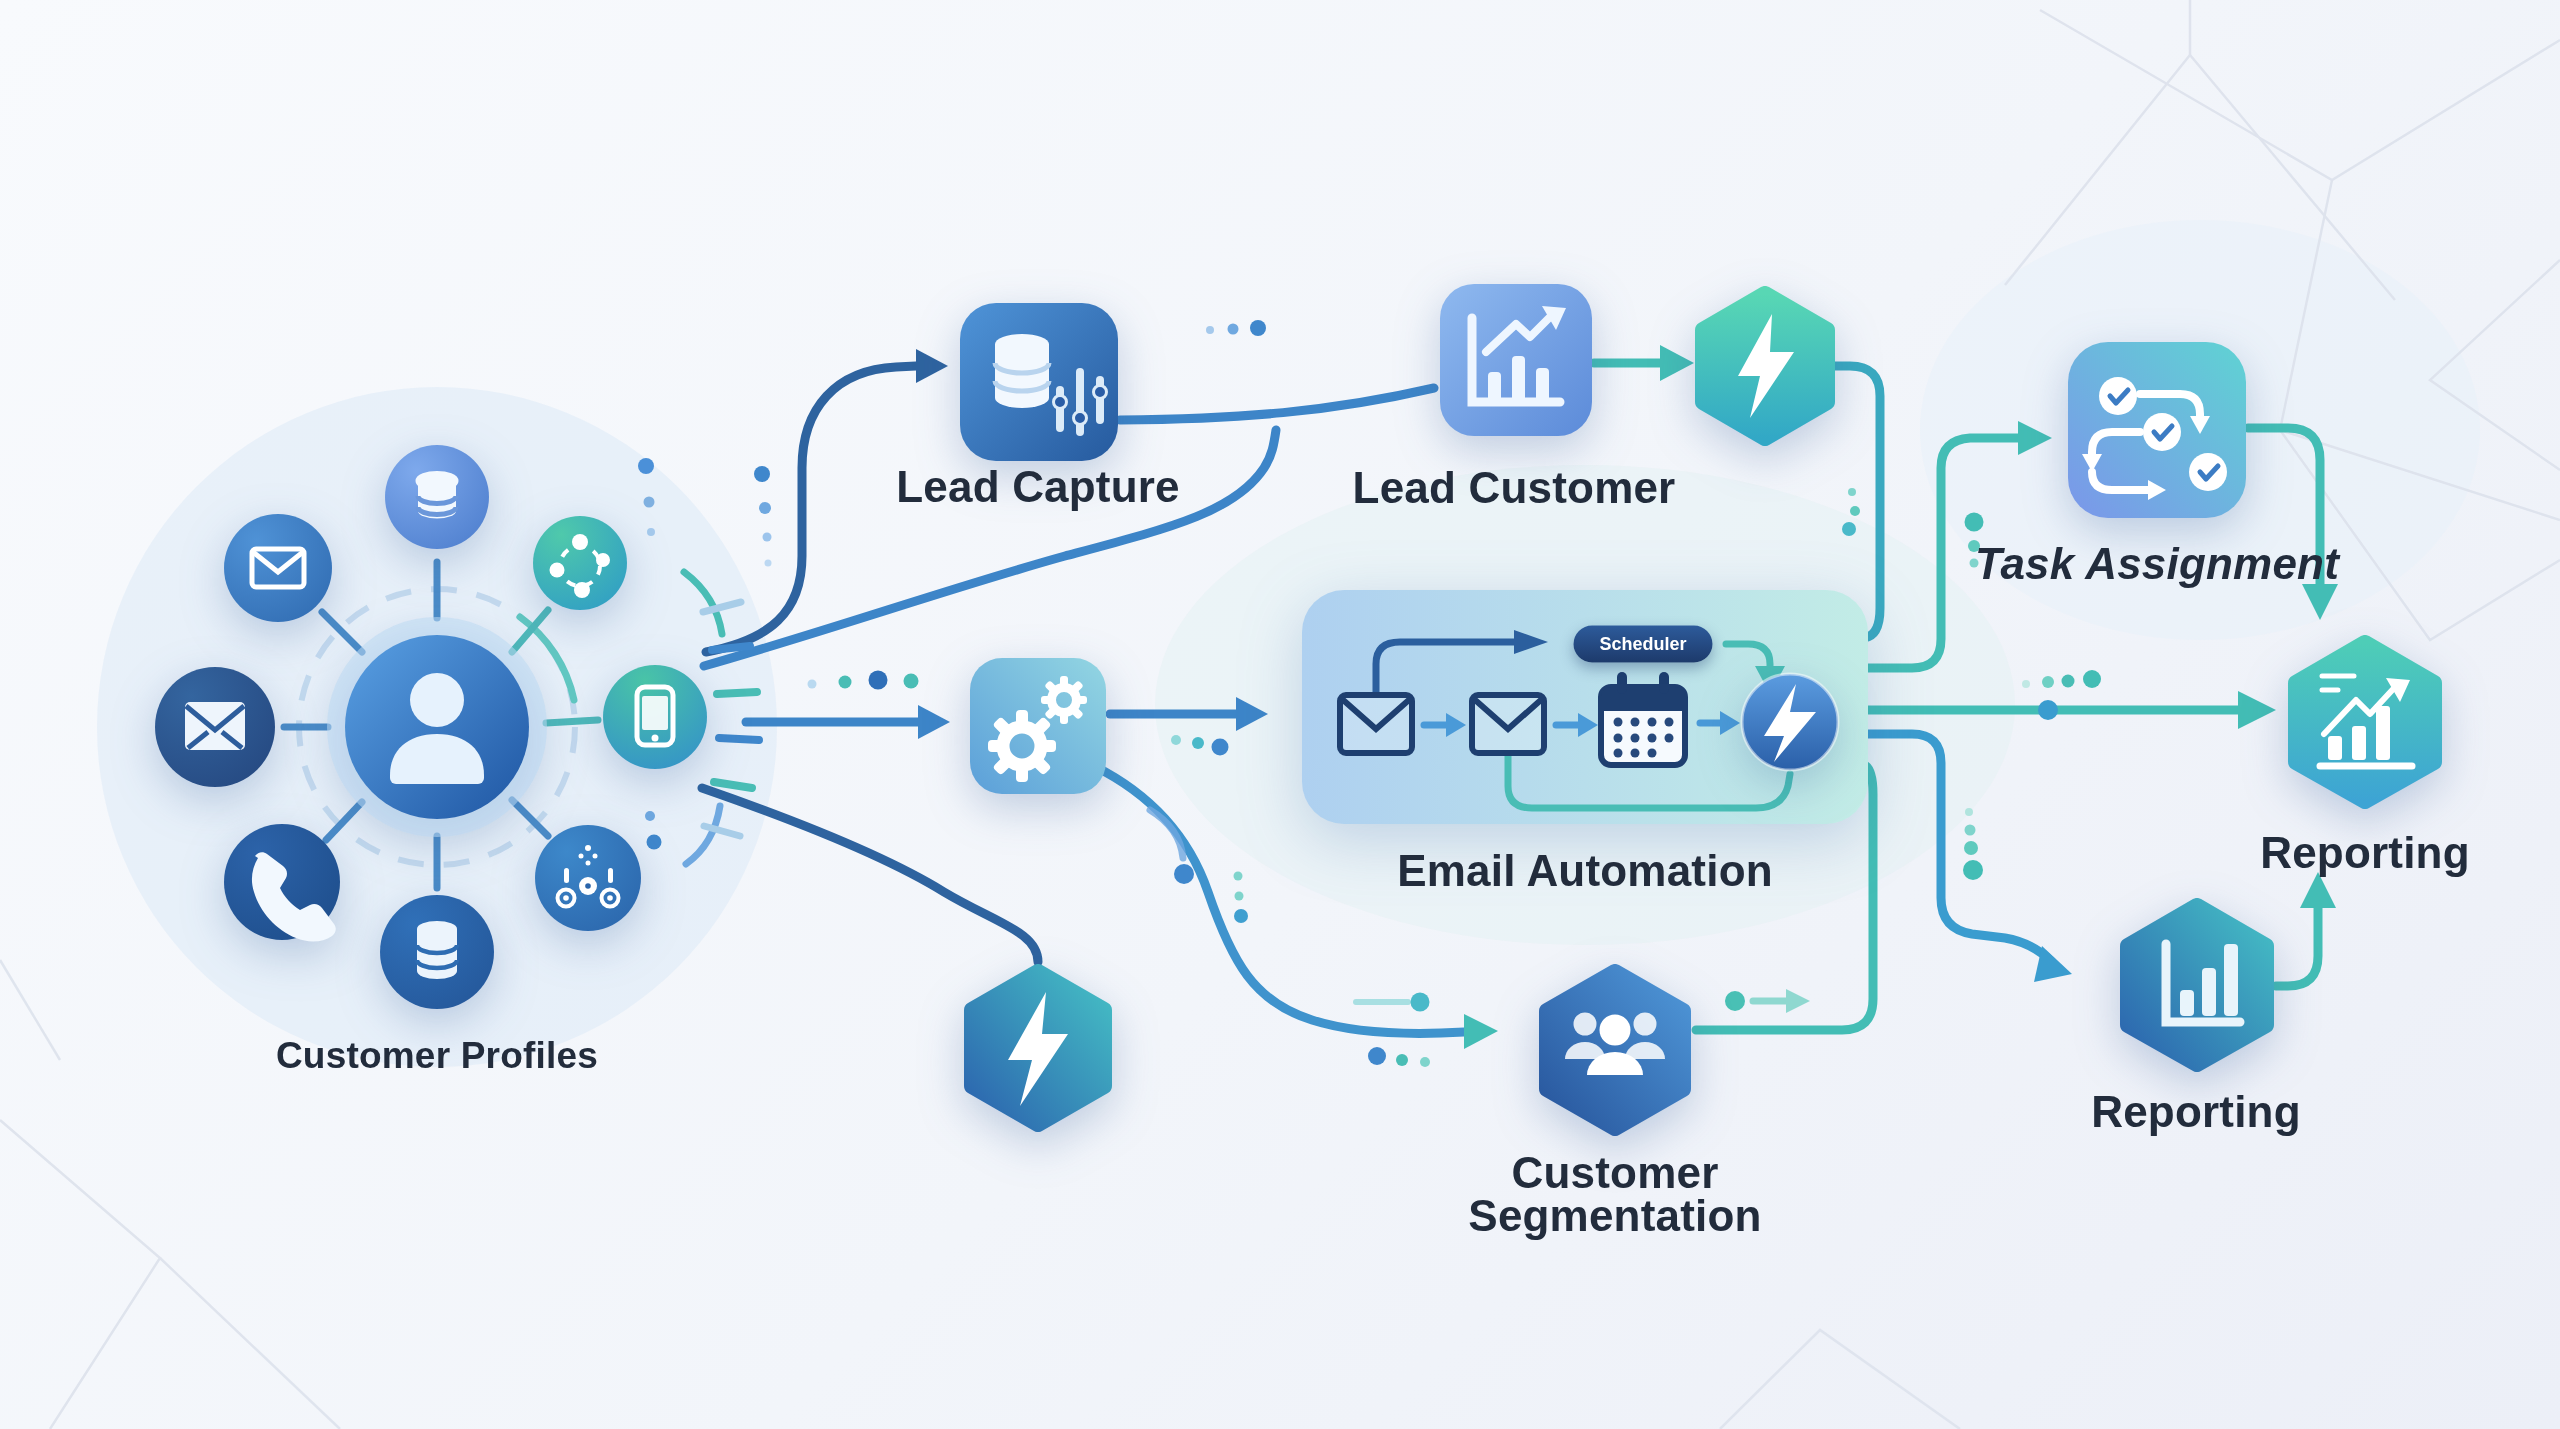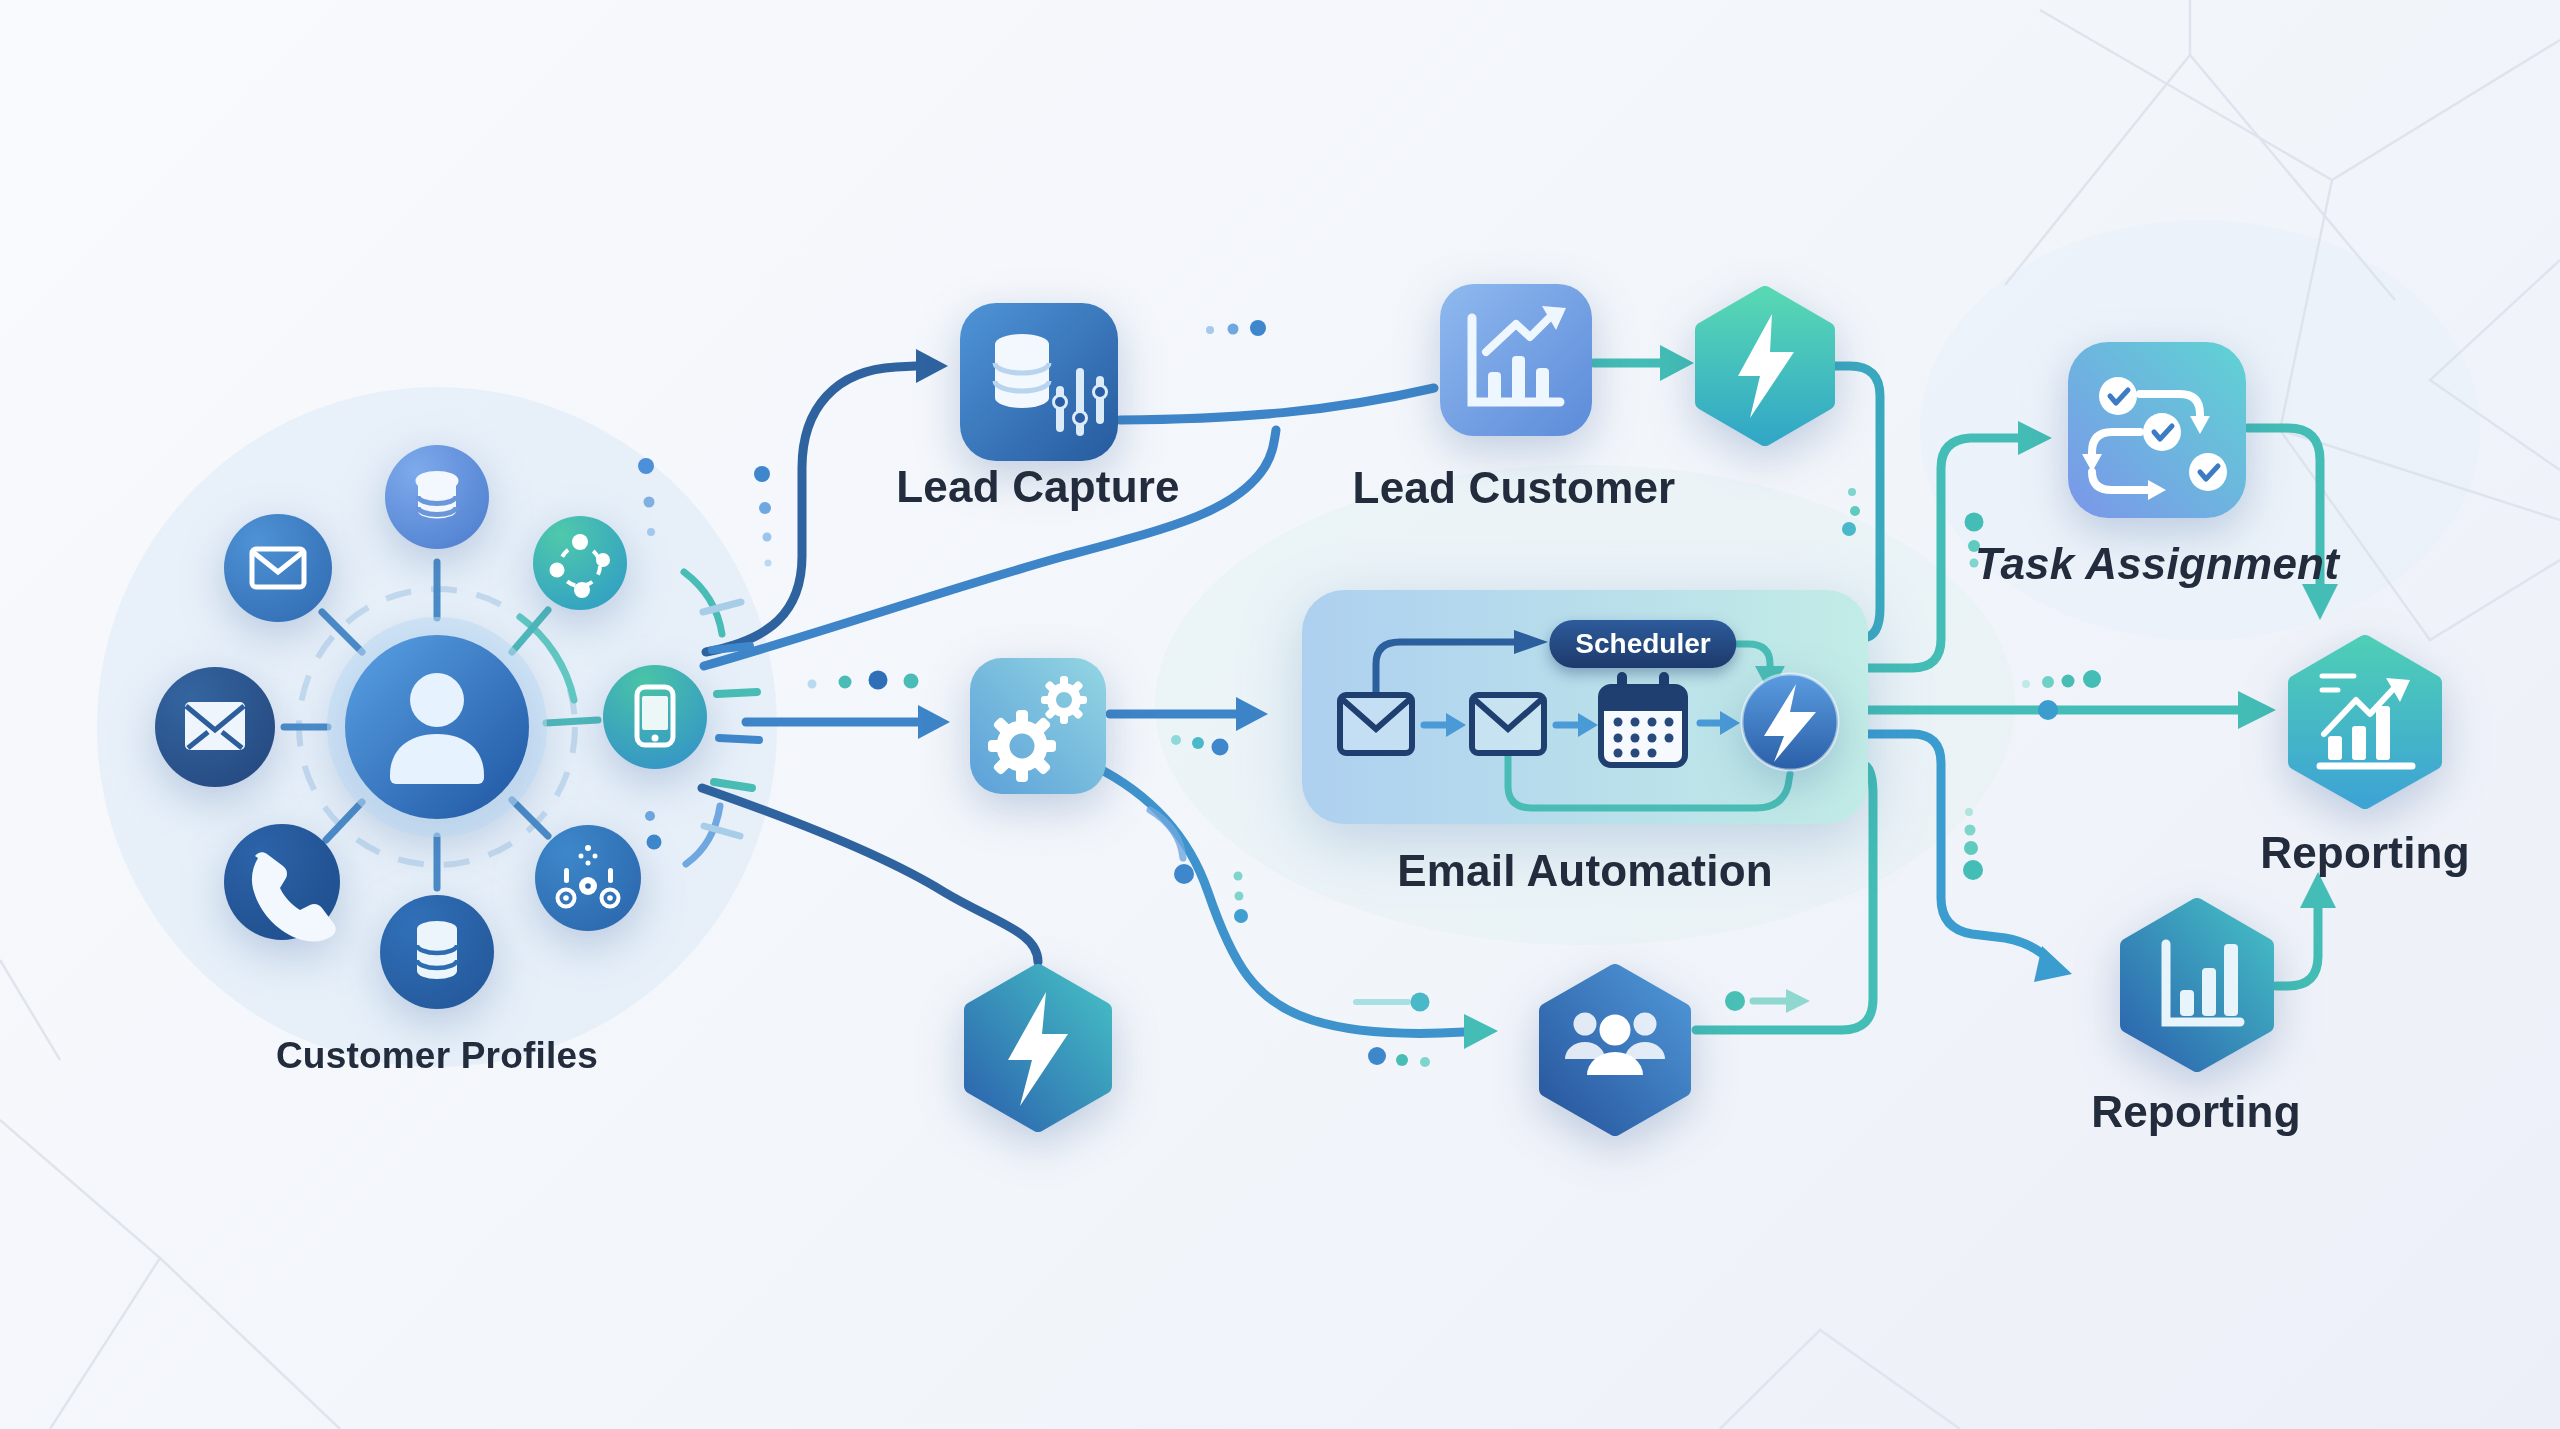--- a/index.html
+++ b/index.html
@@ -7,21 +7,21 @@
          font-family:"Liberation Sans","DejaVu Sans",sans-serif;
          background:linear-gradient(135deg,#f8fafd 0%,#f2f5fa 55%,#eceff7 100%);}
   svg{position:absolute;left:0;top:0;}
   .node{filter:drop-shadow(0 14px 22px rgba(45,90,150,0.26));}
   .panel{filter:drop-shadow(0 16px 30px rgba(60,110,170,0.25));}
   .lbl{position:absolute;transform:translate(-50%,-50%);color:var(--text,#222c3c);
        font-size:44px;font-weight:600;letter-spacing:.2px;white-space:nowrap;text-align:center;}
   .lbl.two{white-space:normal;line-height:43px;width:360px;}
   .pill{position:absolute;transform:translate(-50%,-50%);
         background:linear-gradient(180deg,#2d5b9b,#1d3a6b);
-        color:#fff;font-size:28px;font-weight:600;padding:8px 26px;border-radius:26px;
+        color:#fff;font-size:18px;font-weight:600;padding:8px 26px;border-radius:26px;
         box-shadow:0 6px 14px rgba(20,50,100,.35);}
 </style>
 </head>
 <body>
 
 <div id="stage">
 
 <svg width="2560" height="1429" viewBox="0 0 2560 1429">
   <defs>
     <linearGradient id="gLC" x1="0" y1="0" x2="1" y2="1">
@@ -491,18 +491,22 @@
       <rect x="2202" y="968" width="14" height="48" rx="4" fill="#e8f4fb"></rect>
       <rect x="2224" y="944" width="14" height="72" rx="4" fill="#e8f4fb"></rect>
     </g>
   </g>
 </svg>
 
 <div class="lbl" style="left:437px;top:1056px;font-size:37px;">Customer Profiles</div>
 <div class="lbl" style="left:1038px;top:487px;">Lead Capture</div>
 <div class="lbl" style="left:1514px;top:488px;">Lead Customer</div>
 <div class="lbl" style="left:1585px;top:871px;">Email Automation</div>
+<div class="lbl two" style="left:1615px;top:1194px;">
+  <span>Customer</span><br>
+  <span>Segmentation</span>
+</div>
 <div class="lbl" style="left:2157px;top:564px;font-style:italic;">Task Assignment</div>
 <div class="lbl" style="left:2365px;top:853px;">Reporting</div>
 <div class="lbl" style="left:2196px;top:1112px;">Reporting</div>
 <div class="pill" style="left:1643px;top:644px;">Scheduler</div>
 
 </div>
 
 </body></html>

